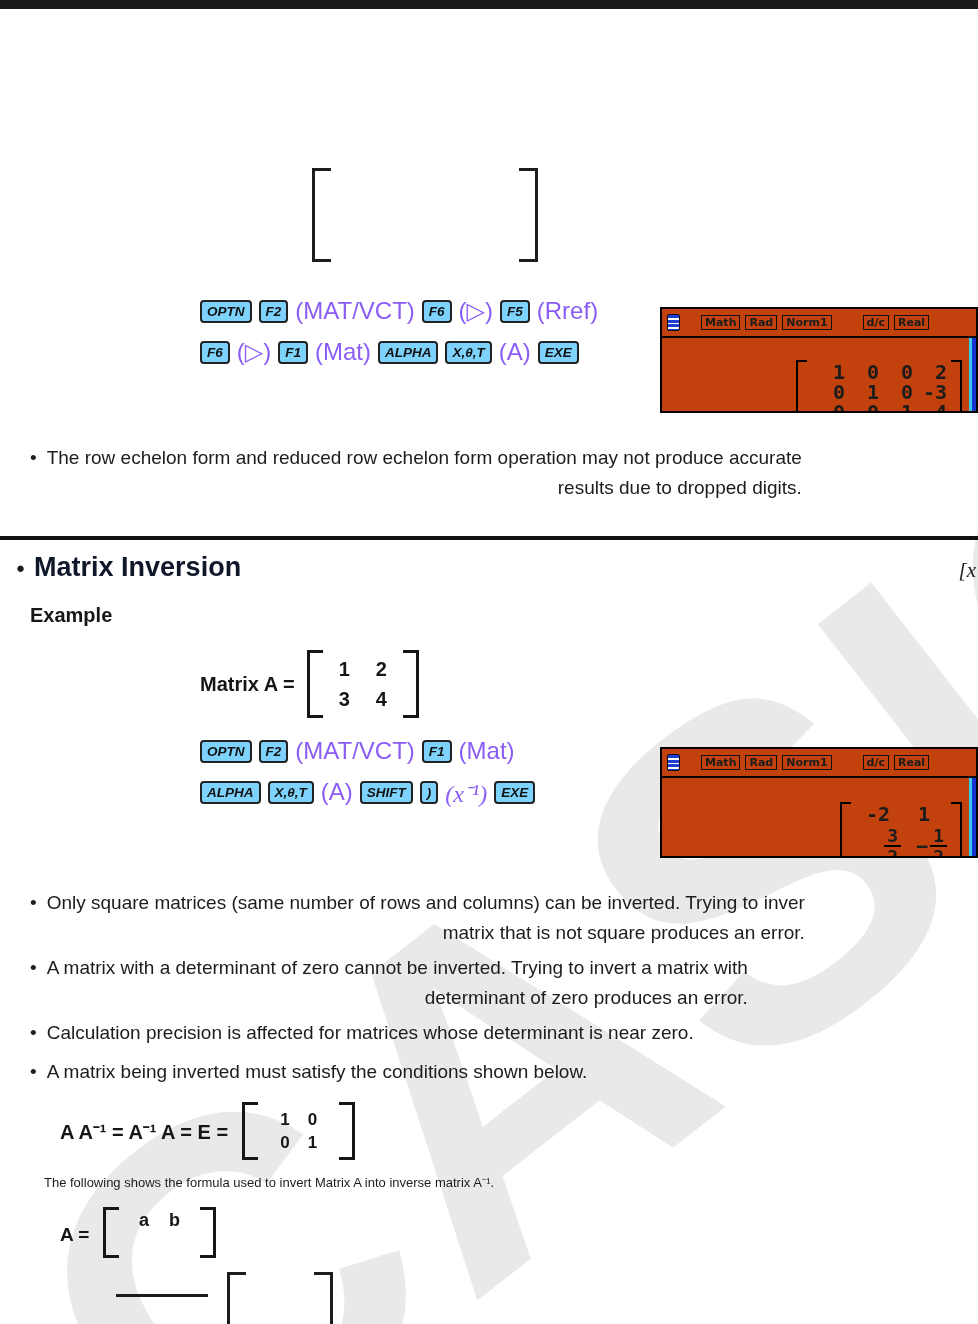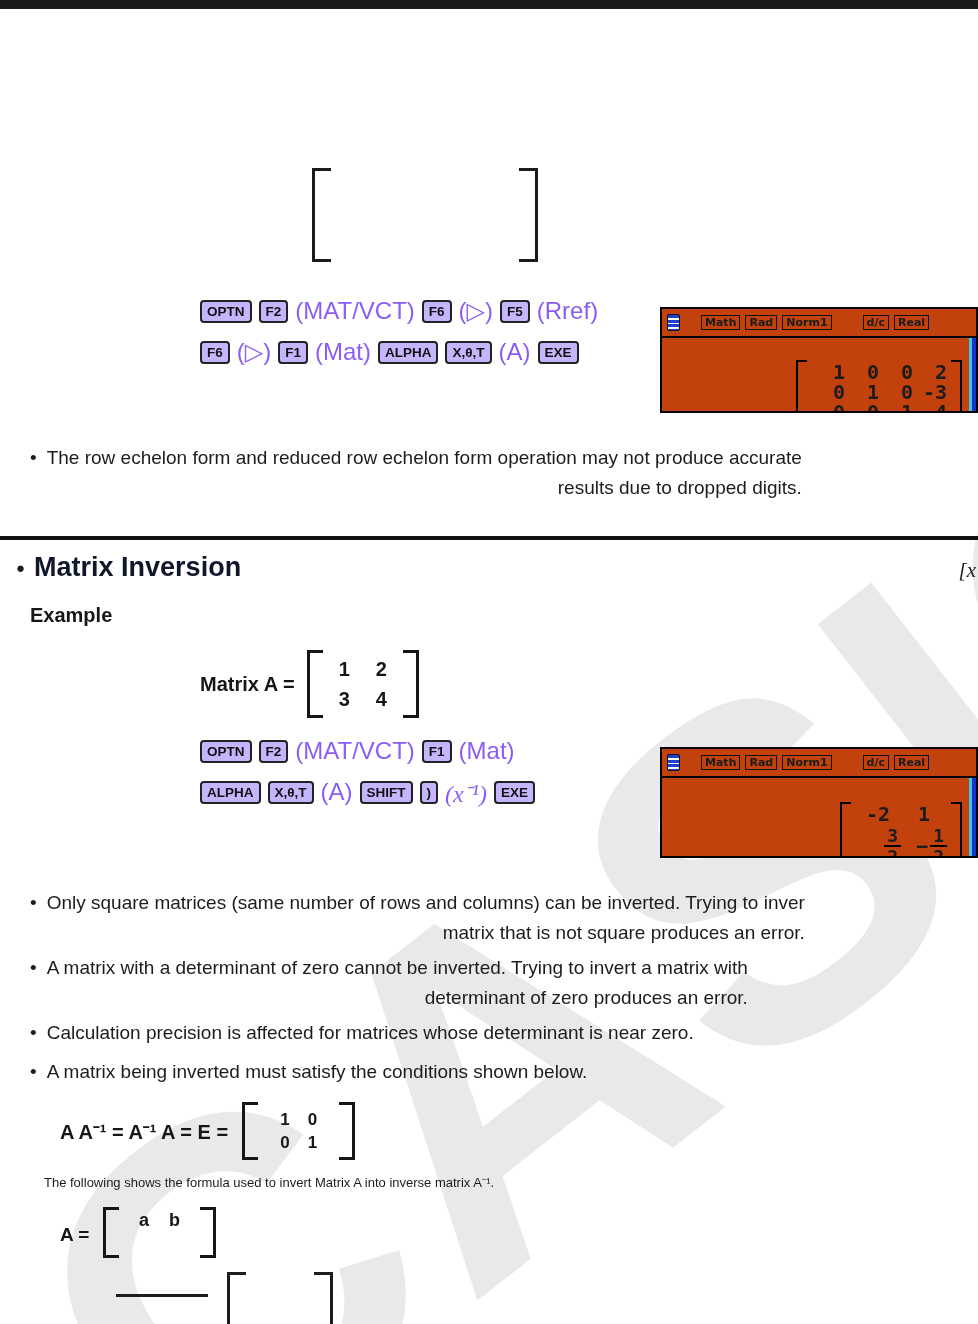--- a/index.html
+++ b/index.html
@@ -13,21 +13,21 @@
   
   #topbar{left:0;top:0;width:978px;height:9px;background:#1b1b1b;}
   
   .bigbrk{box-sizing:border-box;}
   .bigbrk .bl,.bigbrk .br{position:absolute;top:0;bottom:0;width:16px;}
   .bigbrk .bl{left:0;border-left:3.5px solid #1c1c1c;border-top:3.5px solid #1c1c1c;border-bottom:3.5px solid #1c1c1c;}
   .bigbrk .br{right:0;border-right:3.5px solid #1c1c1c;border-top:3.5px solid #1c1c1c;border-bottom:3.5px solid #1c1c1c;}
   
   .seq-line{display:flex;align-items:center;gap:7px;height:30px;margin-bottom:11px;}
   .key{display:inline-block;border:2px solid #222;border-radius:4px;padding:0 5px;font-weight:bold;
-       font-size:13.5px;line-height:19px;color:#111;background:#c4b5fd;white-space:nowrap;}
+       font-size:13.5px;line-height:19px;color:#111;background:#7dd3fc;white-space:nowrap;font-style:italic;}
   .klabel{font-size:24px;color:#8b5cf6;white-space:nowrap;}
   .klabel.it{font-style:italic;font-family:"Liberation Serif",serif;}
   
   .calc-screen{box-sizing:border-box;border:2.5px solid #000;background:#c2410c;overflow:hidden;}
   .calc-status{height:23px;border-bottom:2.5px solid #000;display:flex;align-items:center;padding:2px 5px;gap:5px;}
   .battery{width:11px;height:15px;border:1.5px solid #111;border-radius:2px;margin-right:16px;
            background:repeating-linear-gradient(180deg,#1d3fd4 0 3px,#fff 3px 4.6px);}
   .badge{border:1.5px solid #111;font-weight:bold;font-size:11px;line-height:13px;padding:0 3px;
          font-family:"DejaVu Sans",sans-serif;}
   .badge.gap{margin-left:26px;}

